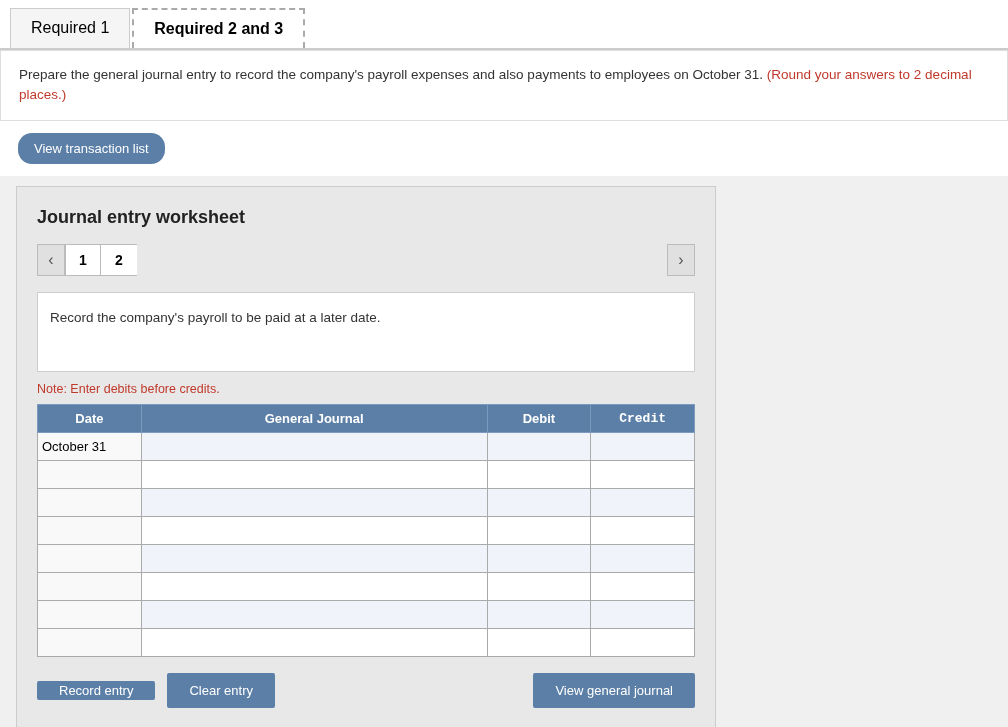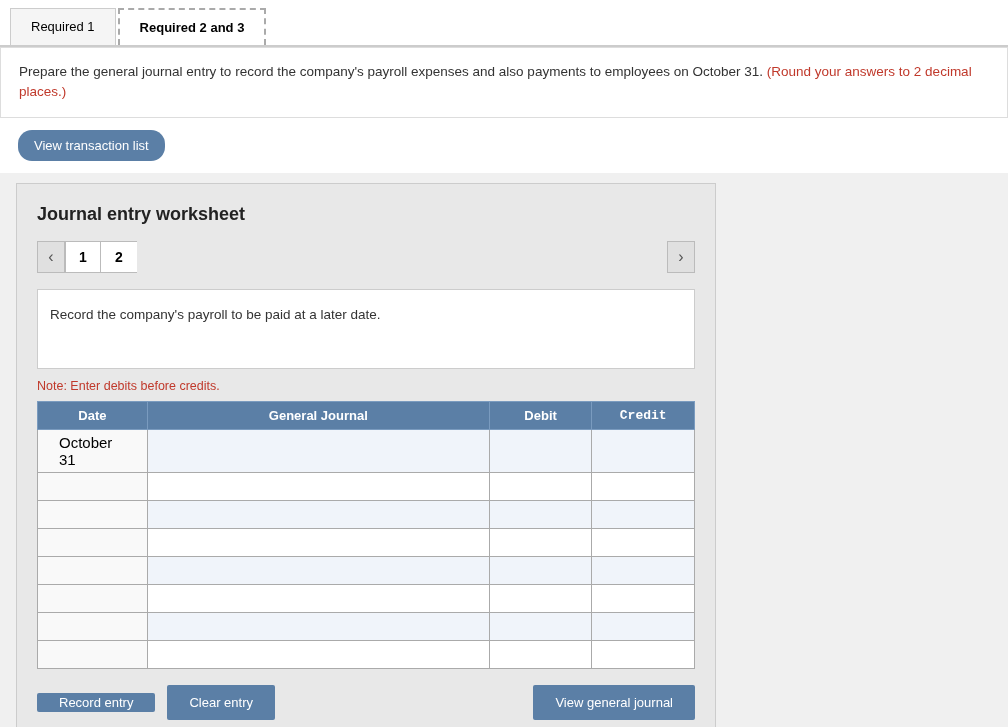--- a/index.html
+++ b/index.html
@@ -18,21 +18,21 @@
       padding: 0 10px;
     }
     .tab {
       padding: 10px 20px;
       cursor: pointer;
       border: 1px solid #ccc;
       border-bottom: none;
       background: #f5f5f5;
       margin-right: 2px;
       margin-top: 8px;
-      font-size: 13px;
+      font-size: 16px;
     }
     .tab.active {
       background: #fff;
       border: 2px dashed #aaa;
       border-bottom: none;
       font-weight: bold;
     }
 
     
     .instruction-bar {
@@ -164,22 +164,22 @@
     .journal-table tbody tr td input {
       width: 100%;
       height: 100%;
       border: none;
       outline: none;
       padding: 2px 6px;
       font-size: 13px;
       background: transparent;
     }
     .journal-table tbody tr td.date-cell {
-      padding: 4px 21px;
-      font-size: 15px;
+      padding: 4px 4px;
+      font-size: 13px;
       vertical-align: middle;
       background: #f9f9f9;
     }
     .journal-table tbody tr:nth-child(odd) td { background: #f0f4fa; }
     .journal-table tbody tr:nth-child(even) td { background: #fff; }
     .journal-table tbody tr td.date-cell { background: #f9f9f9; }
 
     
     .journal-table tbody tr.indent-row td.journal-cell input {
       padding-left: 24px;

